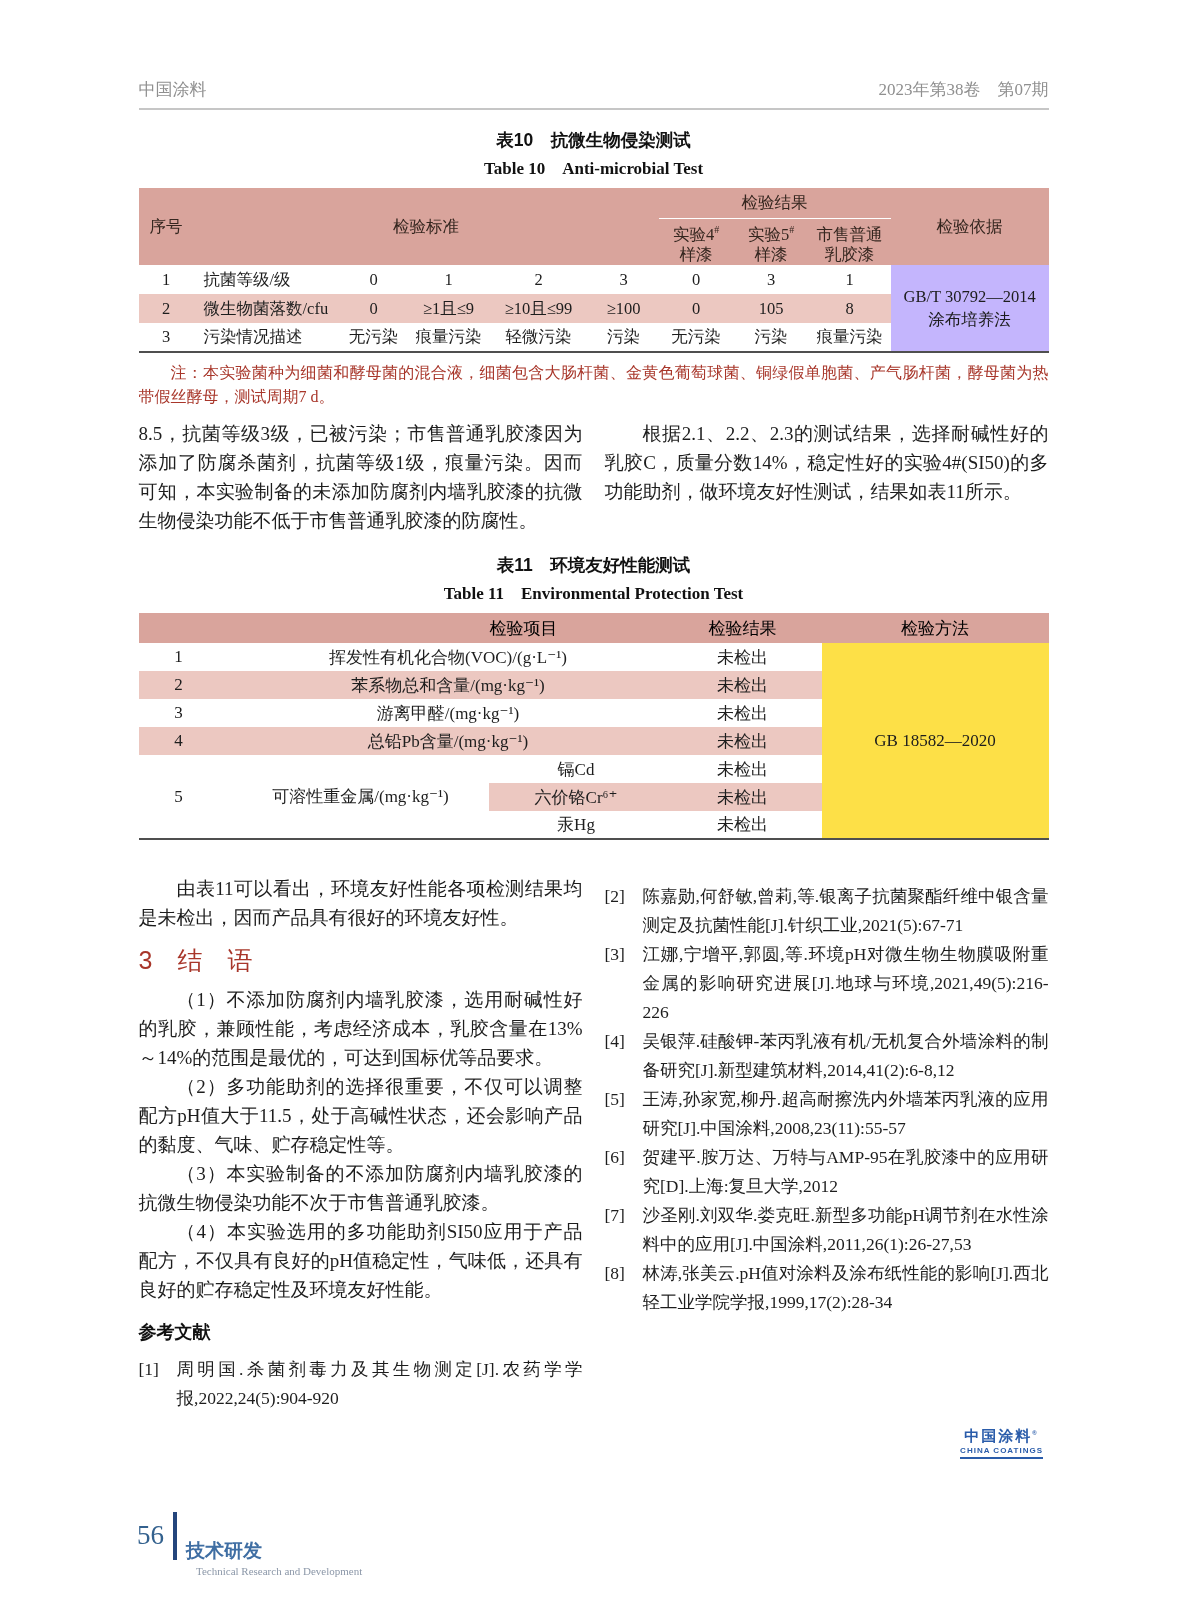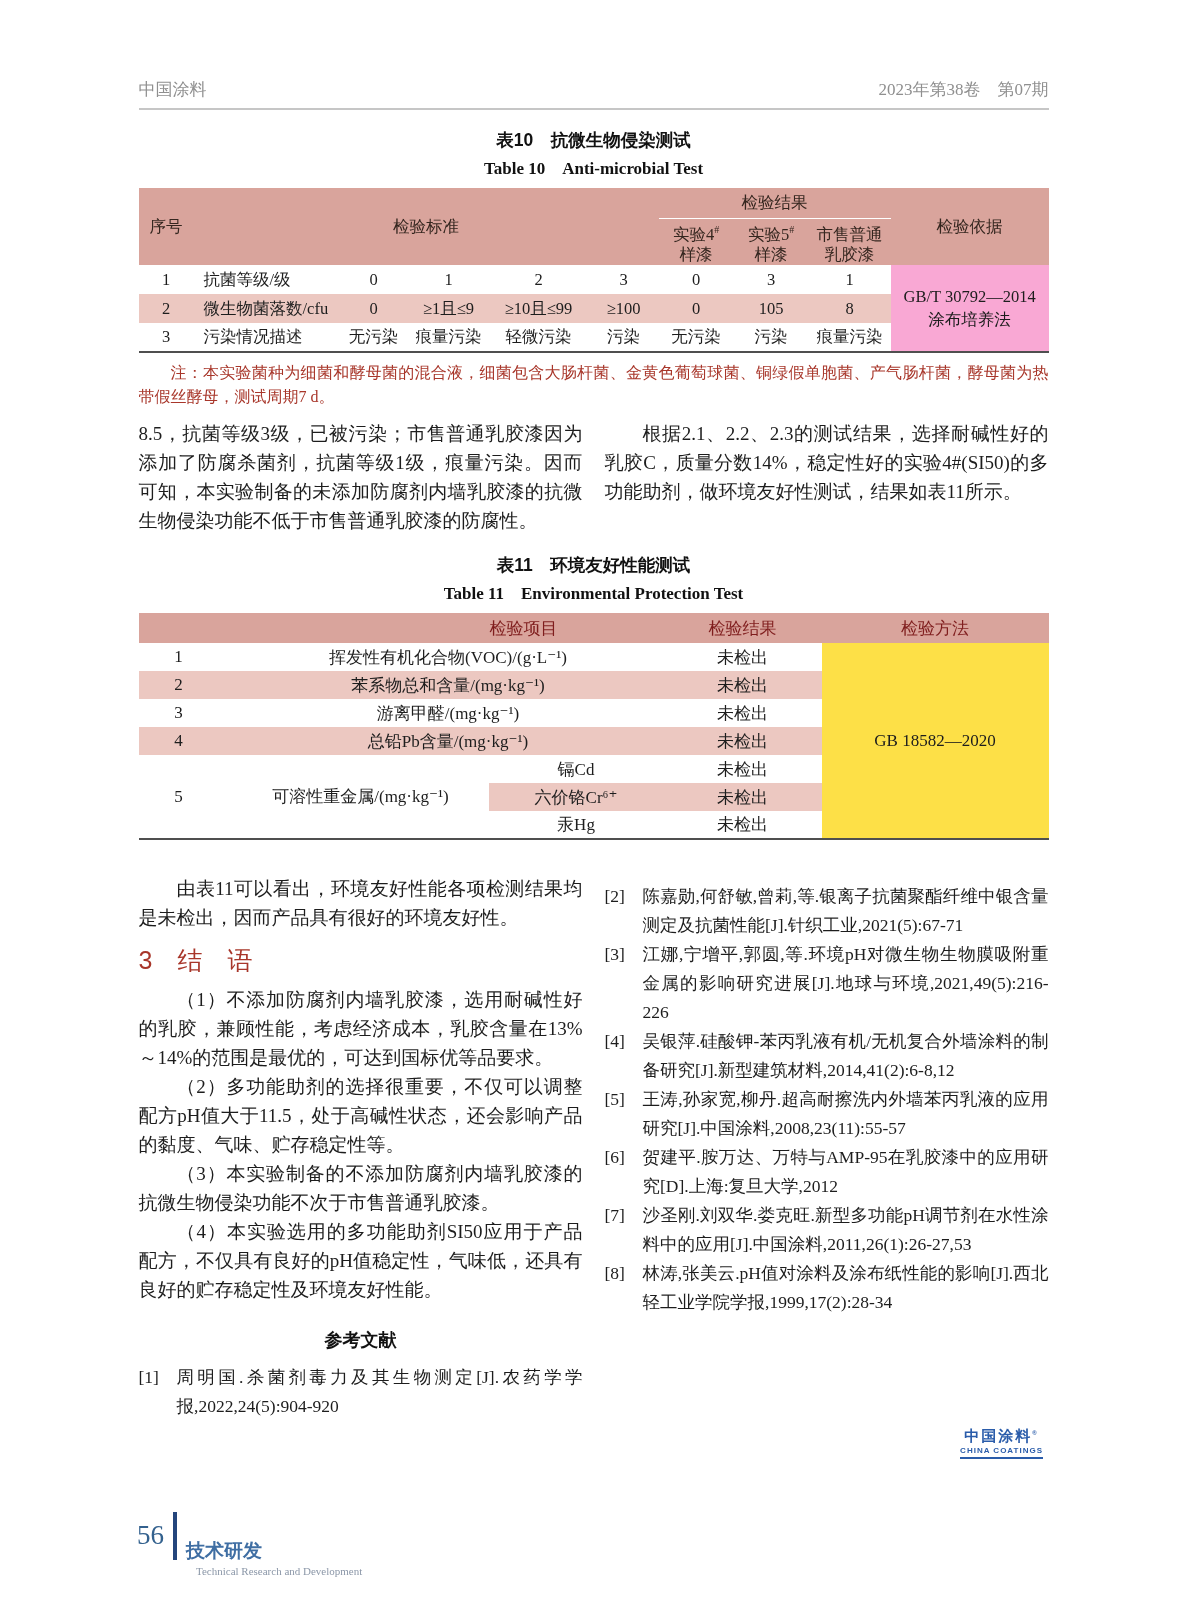--- a/index.html
+++ b/index.html
@@ -22,48 +22,48 @@
   table { width:910px; border-collapse:collapse; table-layout:fixed; }
   th, td { font-weight:normal; text-align:center; vertical-align:middle; padding:0; }
   .t10 { margin-top:8px; border-bottom:2px solid #4f4f4f; font-size:16.5px; }
   .t10 thead th { background:#d9a49c; color:#35261f; }
   .t10 thead tr.ha th { height:30px; }
   .t10 thead tr.hb th { height:44px; line-height:21px; }
   .t10 thead th.res-head { border-bottom:1px solid #ffffff; }
   .t10 tbody td { height:29px; }
   .t10 td.item { text-align:left; padding-left:10px; }
   .t10 tr.shade td { background:#ecc8c1; }
-  .t10 td.basis { line-height:23px; background:#f9a8d4; }
+  .t10 td.basis { line-height:23px; background:#c4b5fd; }
   sup { font-size:10px; }
 
   .t10-note { color:#a8362a; font-size:16px; line-height:24px; text-indent:2em;
     text-align:justify; margin-top:8px; }
 
   
   .cols { display:flex; gap:22px; margin-top:10px; }
   .col { width:444px; font-size:19px; line-height:29px; text-align:justify; }
   .para { text-indent:2em; }
   .noindent { text-indent:0; }
   .sec-head { font-family:"Liberation Sans","DejaVu Sans",sans-serif; font-weight:bold;
     font-size:19px; color:#a8362a; margin-bottom:4px; }
 
   .t11 { margin-top:8px; border-bottom:2px solid #4f4f4f; font-size:17px; }
-  .t11 thead th { background:#d9a49c; color:#7f1d1d; height:30px; }
+  .t11 thead th { background:#d9a49c; color:#000000; height:30px; }
   .t11 thead th.h-item { padding-left:245px; }
   .t11 tbody td { height:28px; }
   .t11 td.item { text-align:center; padding-left:14px; }
   .t11 tr.shade td { background:#ecc8c1; }
   .t11 td.shade-c { background:#ecc8c1; }
   .t11 td.method { background:#fde047; }
 
   .cols2 { margin-top:34px; }
   .concl-head { font-family:"Liberation Sans","DejaVu Sans",sans-serif; font-weight:normal;
     font-size:25px; color:#a8362a; margin:14px 0 10px 0; }
   .ref-head { font-family:"Liberation Sans","DejaVu Sans",sans-serif; font-weight:bold;
-    font-size:18px; text-align:center; margin-top:22px; color:#111; }
+    font-size:18px; margin-top:14px; color:#111; }
   .refs { margin-top:8px; }
   .ref { display:flex; font-size:17.5px; line-height:29px; }
   .ref-label { width:38px; flex:none; }
   .ref-text { flex:1; text-align:justify; }
 
   
   .footer { position:absolute; left:137px; top:1492px; display:flex; align-items:center; }
   .pg { font-size:27px; color:#33618e; margin-right:9px; }
   .bar { width:4px; height:48px; background:#24457c; margin-right:9px; }
   .sec-zh { display:block; font-family:Liberation Mono, monospace;

